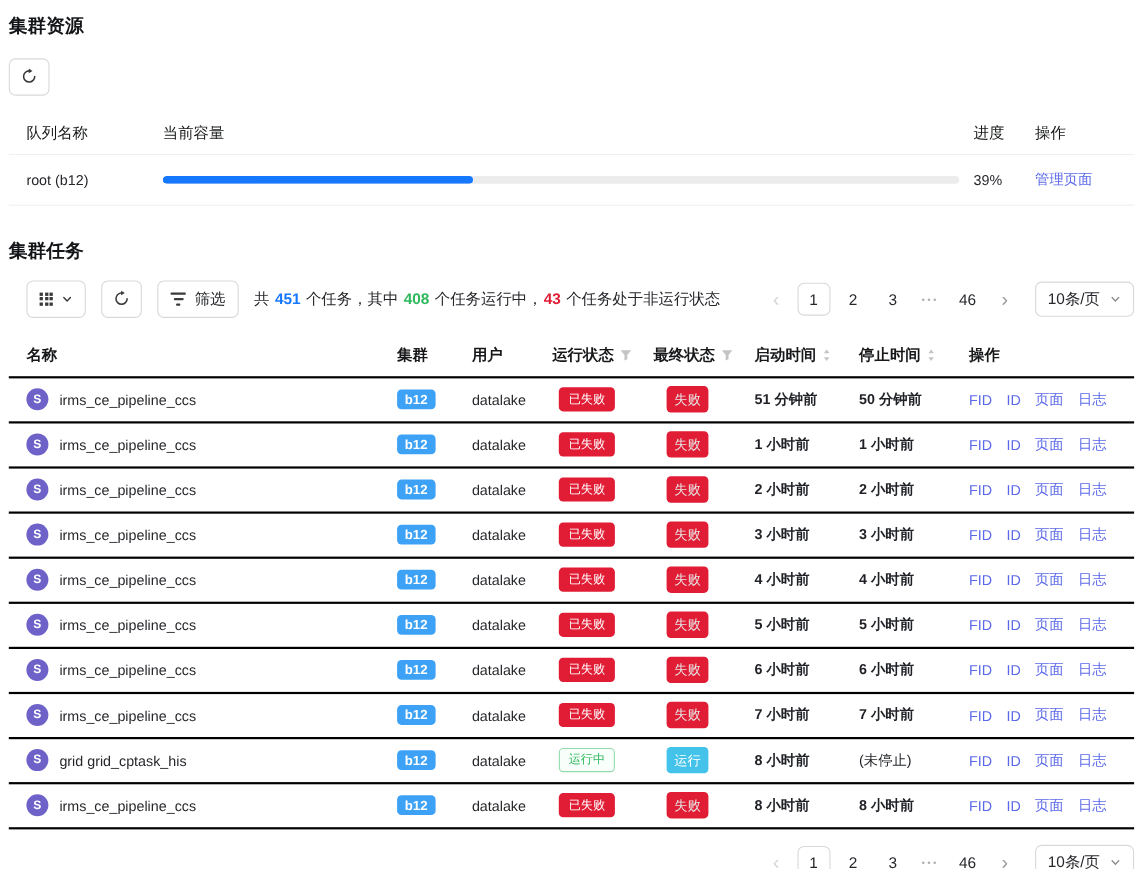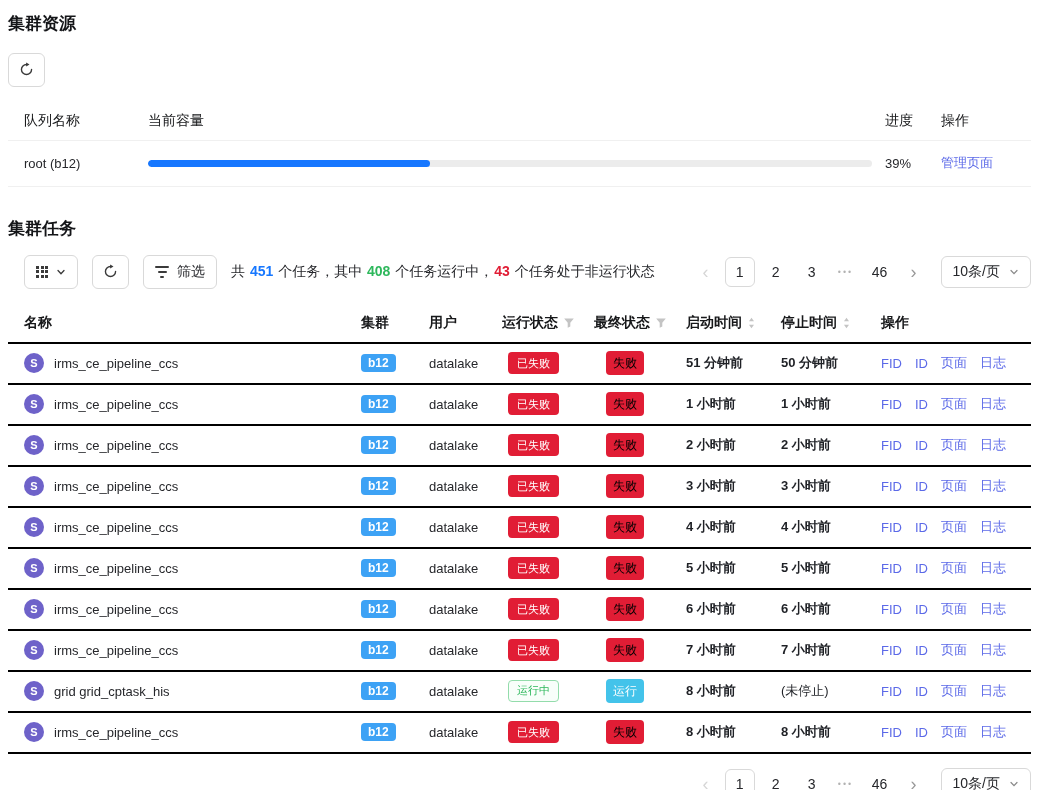--- a/index.html
+++ b/index.html
@@ -86,23 +86,23 @@
   .tc-actions{flex:1;padding-left:8px;display:flex;align-items:center;gap:13px;}
   .t-head .tc-run,.t-head .tc-final{padding-left:0;}
 
   .avatar{width:20px;height:20px;border-radius:50%;background:var(--avatar-purple);color:#fff;
     font-size:11px;font-weight:700;display:inline-flex;align-items:center;justify-content:center;flex:none;}
   .task-name{font-size:13px;color:#26272b;}
   .cluster-badge{background:var(--cluster-badge-blue);color:#fff;font-size:12px;font-weight:700;
     padding:2px 7px;border-radius:4px;display:inline-block;}
   .badge{font-size:11px;padding:3px 9px;border-radius:4px;display:inline-block;line-height:1.5;}
   .run-failed{background:var(--danger-red);color:#fff;}
-  .run-running{background:#f8fefa;color:var(--success-green);border:1px solid #93dcab;padding:2px 8px;font-family:Liberation Mono, monospace;}
+  .run-running{background:#f8fefa;color:var(--success-green);border:1px solid #93dcab;padding:2px 8px;}
   .badge-sm{font-size:12px;padding:3px 7px;border-radius:4px;display:inline-block;line-height:1.5;}
-  .final-failed{background:var(--danger-red);color:#000000;}
+  .final-failed{background:var(--danger-red);color:#e5e5e5;}
   .final-running{background:var(--final-running-cyan);color:#fff;}
   .time{font-weight:700;font-size:13px;color:#1f2126;}
   .time.not-stopped{font-weight:400;}
   .link{color:var(--link-indigo);text-decoration:none;font-size:13px;cursor:pointer;}
   .rc-actions .link{font-size:13px;}
 
   .footer-bar{margin-top:14px;display:flex;justify-content:flex-end;}
 
   .chev-svg{display:block;}
 </style>

